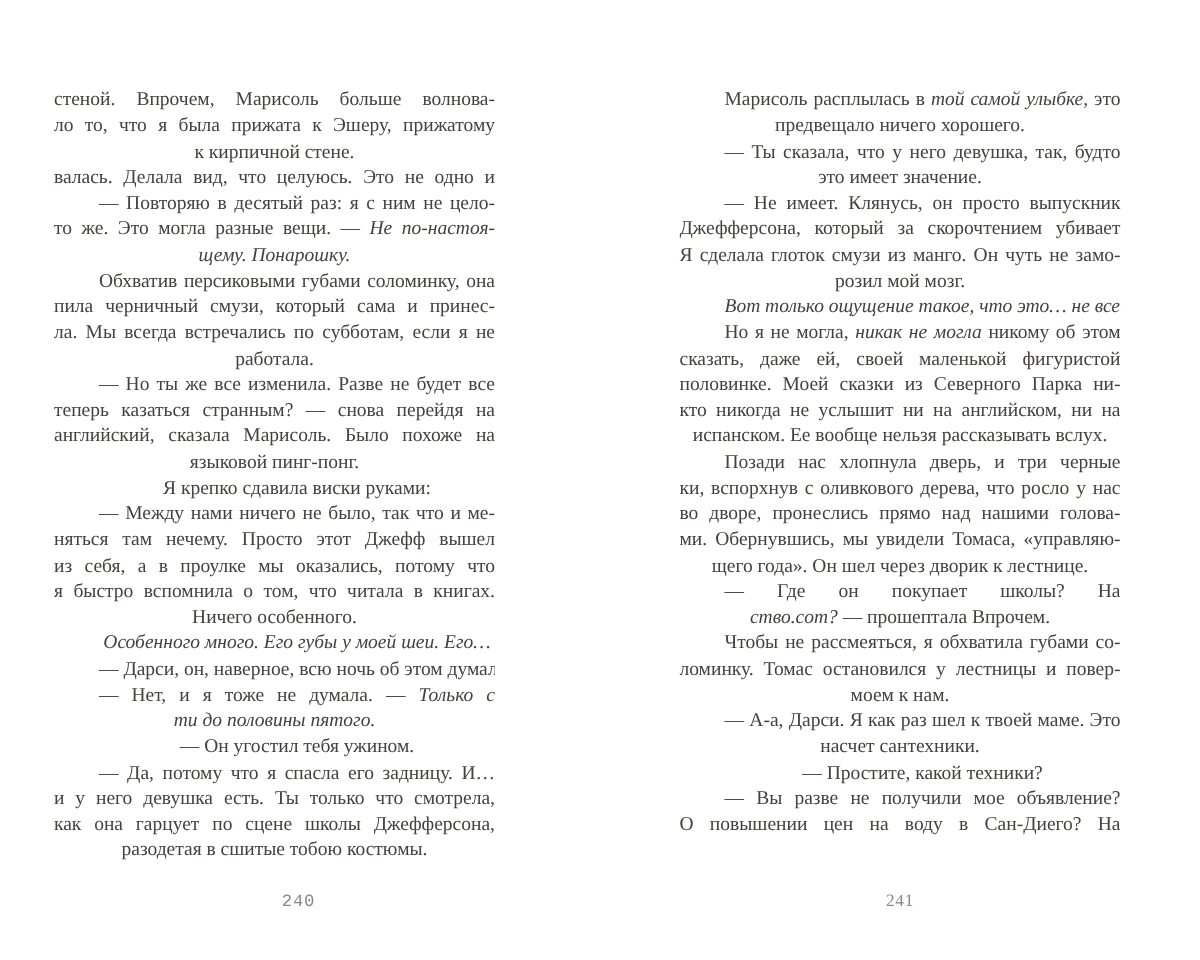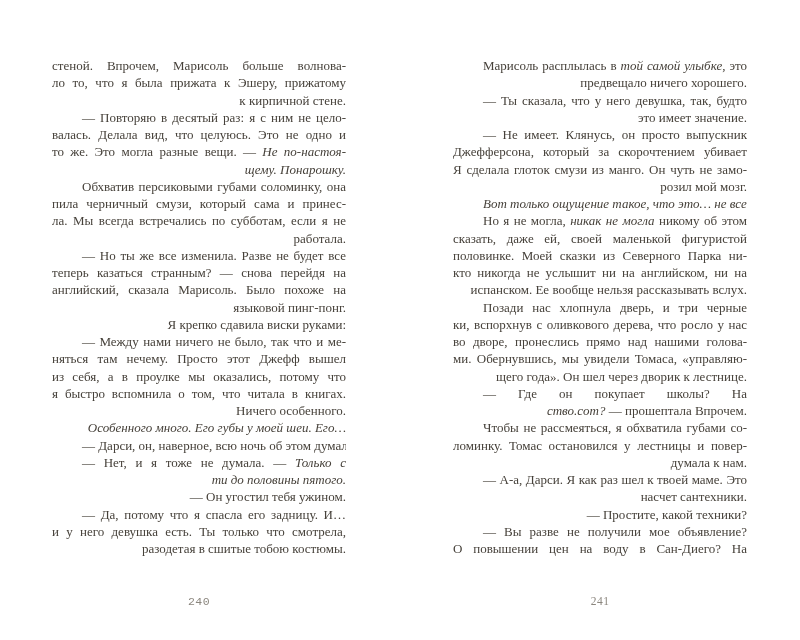--- a/index.html
+++ b/index.html
@@ -14,27 +14,27 @@
     background: #ffffff;
     font-family: "Liberation Serif", "DejaVu Serif", serif;
     color: #46413a;
     overflow: hidden;
   }
   .text-col {
     position: absolute;
     top: 57px;
     width: 294px;
   }
-  .col-left  { left: 52px; }
+  .col-left  { left: 36px; }
   .col-right { left: 453px; }
   .line {
     height: 17.25px;
     line-height: 17.25px;
     font-size: 13px;
-    text-align: right;
+    text-align: center;
     overflow: hidden;
     white-space: nowrap;
   }
   .line.just {
     white-space: normal;
     text-align: justify;
     text-align-last: justify;
   }
   .line.ind {
     text-indent: 30px;
@@ -53,22 +53,22 @@
   .num-right { left: 453px; }
 </style>
 </head>
 <body>
 
 <div class="spread">
   <div class="text-col col-left">
       <div class="line just"><span>стеной. Впрочем, Марисоль больше волнова-</span></div>
       <div class="line just"><span>ло то, что я была прижата к Эшеру, прижатому</span></div>
       <div class="line"><span>к кирпичной стене.</span></div>
+      <div class="line just"><span>валась. Делала вид, что целуюсь. Это не одно и</span></div>
       <div class="line ind just"><span>— Повторяю в десятый раз: я с ним не цело-</span></div>
-      <div class="line just"><span>валась. Делала вид, что целуюсь. Это не одно и</span></div>
       <div class="line just"><span>то же. Это могла разные вещи. — </span><span class="it">Не по-настоя-</span></div>
       <div class="line"><span class="it">щему. Понарошку.</span></div>
       <div class="line ind just"><span>Обхватив персиковыми губами соломинку, она</span></div>
       <div class="line just"><span>пила черничный смузи, который сама и принес-</span></div>
       <div class="line just"><span>ла. Мы всегда встречались по субботам, если я не</span></div>
       <div class="line"><span>работала.</span></div>
       <div class="line ind just"><span>— Но ты же все изменила. Разве не будет все</span></div>
       <div class="line just"><span>теперь казаться странным? — снова перейдя на</span></div>
       <div class="line just"><span>английский, сказала Марисоль. Было похоже на</span></div>
       <div class="line"><span>языковой пинг-понг.</span></div>
@@ -78,20 +78,21 @@
       <div class="line just"><span>из себя, а в проулке мы оказались, потому что</span></div>
       <div class="line just"><span>я быстро вспомнила о том, что читала в книгах.</span></div>
       <div class="line"><span>Ничего особенного.</span></div>
       <div class="line ind"><span class="it">Особенного много. Его губы у моей шеи. Его…</span></div>
       <div class="line ind"><span>— Дарси, он, наверное, всю ночь об этом думал.</span></div>
       <div class="line ind just"><span>— Нет, и я тоже не думала. — </span><span class="it">Только с двенадца-</span></div>
       <div class="line"><span class="it">ти до половины пятого.</span></div>
       <div class="line ind"><span>— Он угостил тебя ужином.</span></div>
       <div class="line ind just"><span>— Да, потому что я спасла его задницу. И…</span></div>
       <div class="line just"><span>и у него девушка есть. Ты только что смотрела,</span></div>
+      <div class="line just"><span>как она гарцует по сцене школы Джефферсона,</span></div>
       <div class="line"><span>разодетая в сшитые тобою костюмы.</span></div>
     </div>
   <div class="text-col col-right">
       <div class="line ind just"><span>Марисоль расплылась в </span><span class="it">той самой улыбке</span><span>, это не</span></div>
       <div class="line"><span>предвещало ничего хорошего.</span></div>
       <div class="line ind just"><span>— Ты сказала, что у него девушка, так, будто</span></div>
       <div class="line"><span>это имеет значение.</span></div>
       <div class="line ind just"><span>— Не имеет. Клянусь, он просто выпускник</span></div>
       <div class="line just"><span>Джефферсона, который за скорочтением убивает</span></div>
       <div class="line just"><span>Я сделала глоток смузи из манго. Он чуть не замо-</span></div>
@@ -104,21 +105,21 @@
       <div class="line"><span>испанском. Ее вообще нельзя рассказывать вслух.</span></div>
       <div class="line ind just"><span>Позади нас хлопнула дверь, и три черные птич-</span></div>
       <div class="line just"><span>ки, вспорхнув с оливкового дерева, что росло у нас</span></div>
       <div class="line just"><span>во дворе, пронеслись прямо над нашими голова-</span></div>
       <div class="line just"><span>ми. Обернувшись, мы увидели Томаса, «управляю-</span></div>
       <div class="line"><span>щего года». Он шел через дворик к лестнице.</span></div>
       <div class="line ind just"><span>— Где он покупает школы? На </span></div>
       <div class="line"><span class="it">ство.com?</span><span> — прошептала Впрочем.</span></div>
       <div class="line ind just"><span>Чтобы не рассмеяться, я обхватила губами со-</span></div>
       <div class="line just"><span>ломинку. Томас остановился у лестницы и повер-</span></div>
-      <div class="line"><span>думала к нам.</span></div>
+      <div class="line"><span>моем к нам.</span></div>
       <div class="line ind just"><span>— А-а, Дарси. Я как раз шел к твоей маме. Это</span></div>
       <div class="line"><span>насчет сантехники.</span></div>
       <div class="line ind"><span>— Простите, какой техники?</span></div>
       <div class="line ind just"><span>— Вы разве не получили мое объявление?</span></div>
       <div class="line just"><span>О повышении цен на воду в Сан-Диего? На</span></div>
     </div>
   <div class="page-num num-left">240</div>
   <div class="page-num num-right">241</div>
 </div>
 

